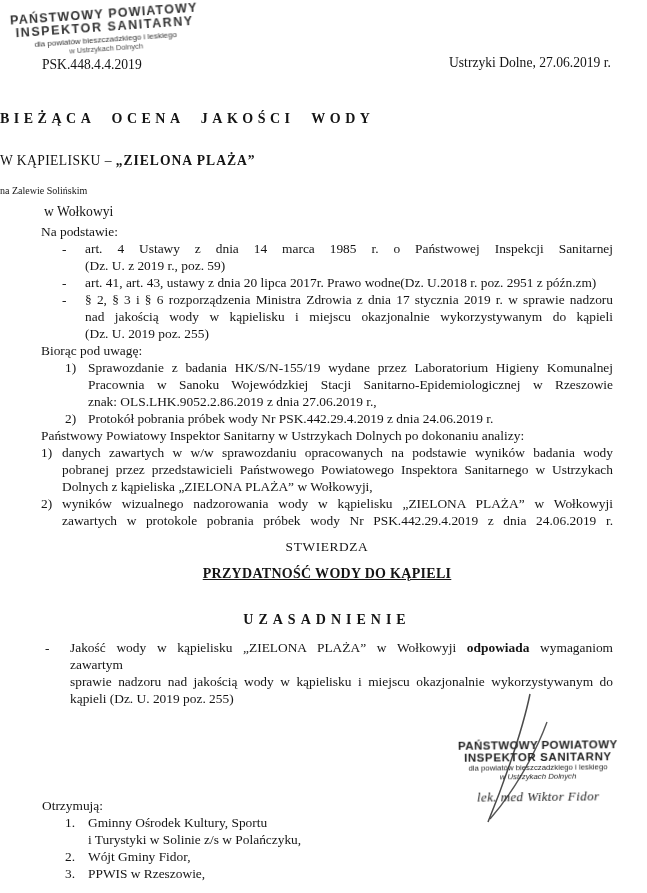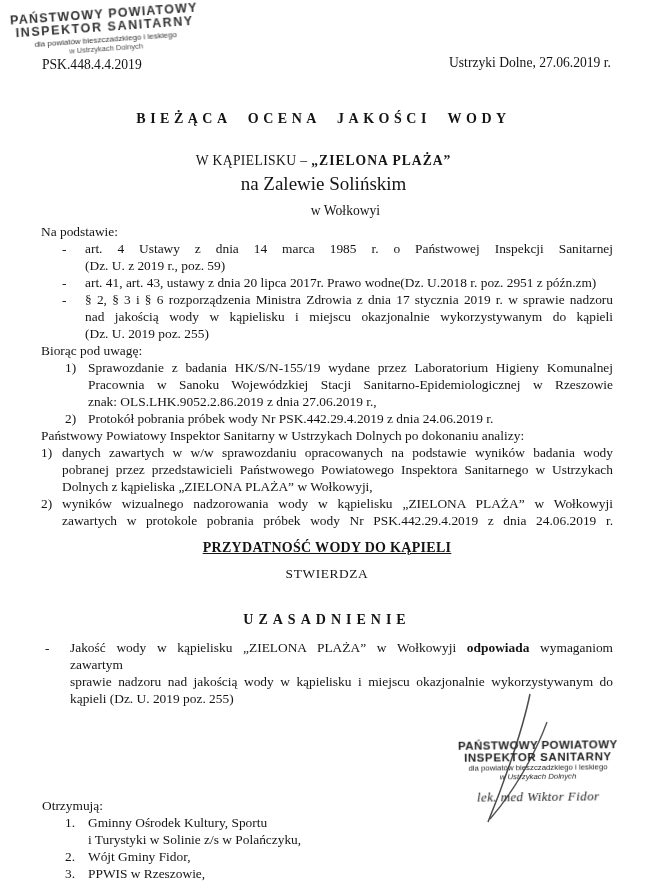--- a/index.html
+++ b/index.html
@@ -18,25 +18,25 @@
   }
   .stamp-top .s1 { font-weight:700; font-size:12.5px; letter-spacing:1.2px; line-height:13px;}
   .stamp-top .s2 { font-weight:700; font-size:12.5px; letter-spacing:1.6px; line-height:13px;}
   .stamp-top .s3 { font-size:8px; line-height:9px; margin-top:1px;}
   .stamp-top .s4 { font-size:7.5px; line-height:9px; color:#3c3c3c;}
 
   .ref-number { position:absolute; left:42px; top:57px; font-size:13.6px; }
   .place-date { position:absolute; right:36px; top:55px; font-size:13.6px; }
 
   
-  .title-block { position:absolute; left:0; right:0; top:111px; text-align:center; }
+  .title-block { position:absolute; left:0; right:0; top:111px; }
   .title-1 { font-weight:700; font-size:14px; letter-spacing:4.5px; word-spacing:9px; }
   .title-2 { margin-top:26px; font-size:13.6px; letter-spacing:.4px; }
   .title-2 b { letter-spacing:1px; }
-  .title-3 { margin-top:4px; font-size:19px; }
+  .title-3 { margin-top:16px; font-size:10px; }
   .title-4 { margin-top:8px; font-size:13.6px;margin-left:44px; }
 
   
   .content { position:absolute; left:41px; top:223px; width:572px; line-height:17px; }
   .li { position:relative; }
   .marker { position:absolute; top:0; }
   .basis-li   { padding-left:44px; } .basis-li .marker { left:21px; }
   .cons-li    { padding-left:47px; } .cons-li  .marker { left:24px; }
   .anal-li    { padding-left:21px; } .anal-li  .marker { left:0; }
   .just-li    { padding-left:29px; } .just-li  .marker { left:4px; }
@@ -131,22 +131,22 @@
       <div class="jl">danych zawartych w w/w sprawozdaniu opracowanych na podstawie wyników badania wody</div>
       <div class="jl">pobranej przez przedstawicieli Państwowego Powiatowego Inspektora Sanitarnego w Ustrzykach</div>
       <div>Dolnych z kąpieliska „ZIELONA PLAŻA” w Wołkowyji,</div>
     </div>
     <div class="li anal-li">
       <span class="marker">2)</span>
       <div class="jl">wyników wizualnego nadzorowania wody w kąpielisku „ZIELONA PLAŻA” w Wołkowyji</div>
       <div class="jl">zawartych w protokole pobrania próbek wody Nr PSK.442.29.4.2019 z dnia 24.06.2019 r.</div>
     </div>
 
+    <div class="center stwierdza">STWIERDZA</div>
     <div class="center verdict">PRZYDATNOŚĆ WODY DO KĄPIELI</div>
-    <div class="center stwierdza">STWIERDZA</div>
     <div class="center uzasadnienie">UZASADNIENIE</div>
 
     <div class="li just-li just-para">
       <span class="marker">-</span>
       <div class="jl"><span>Jakość wody w kąpielisku „ZIELONA PLAŻA” w Wołkowyji </span><b>odpowiada</b><span> wymaganiom</span></div>
       <div>zawartym</div>
       <div class="jl">sprawie nadzoru nad jakością wody w kąpielisku i miejscu okazjonalnie wykorzystywanym do</div>
       <div>kąpieli  (Dz. U. 2019 poz. 255)</div>
     </div>
   </div>

